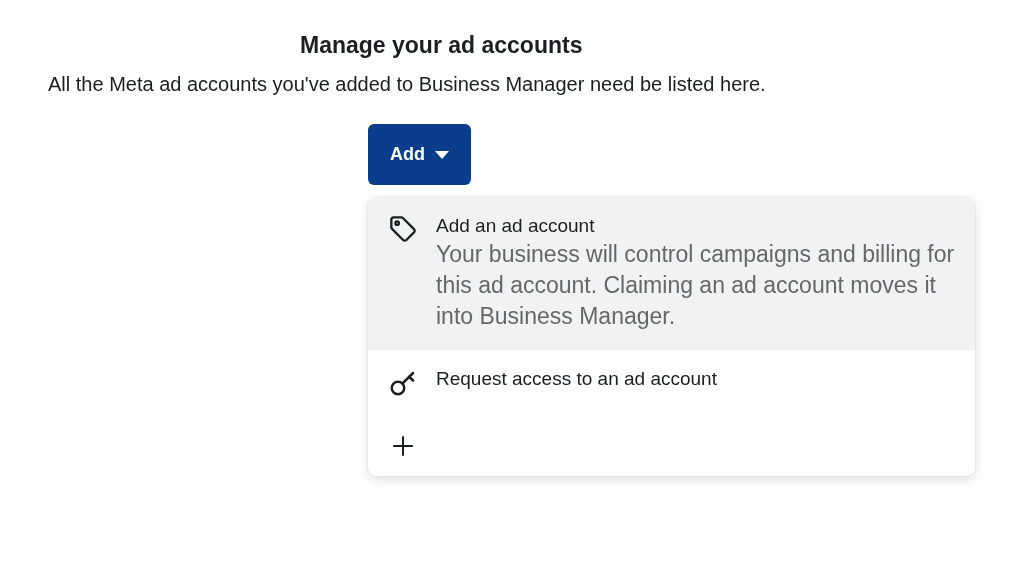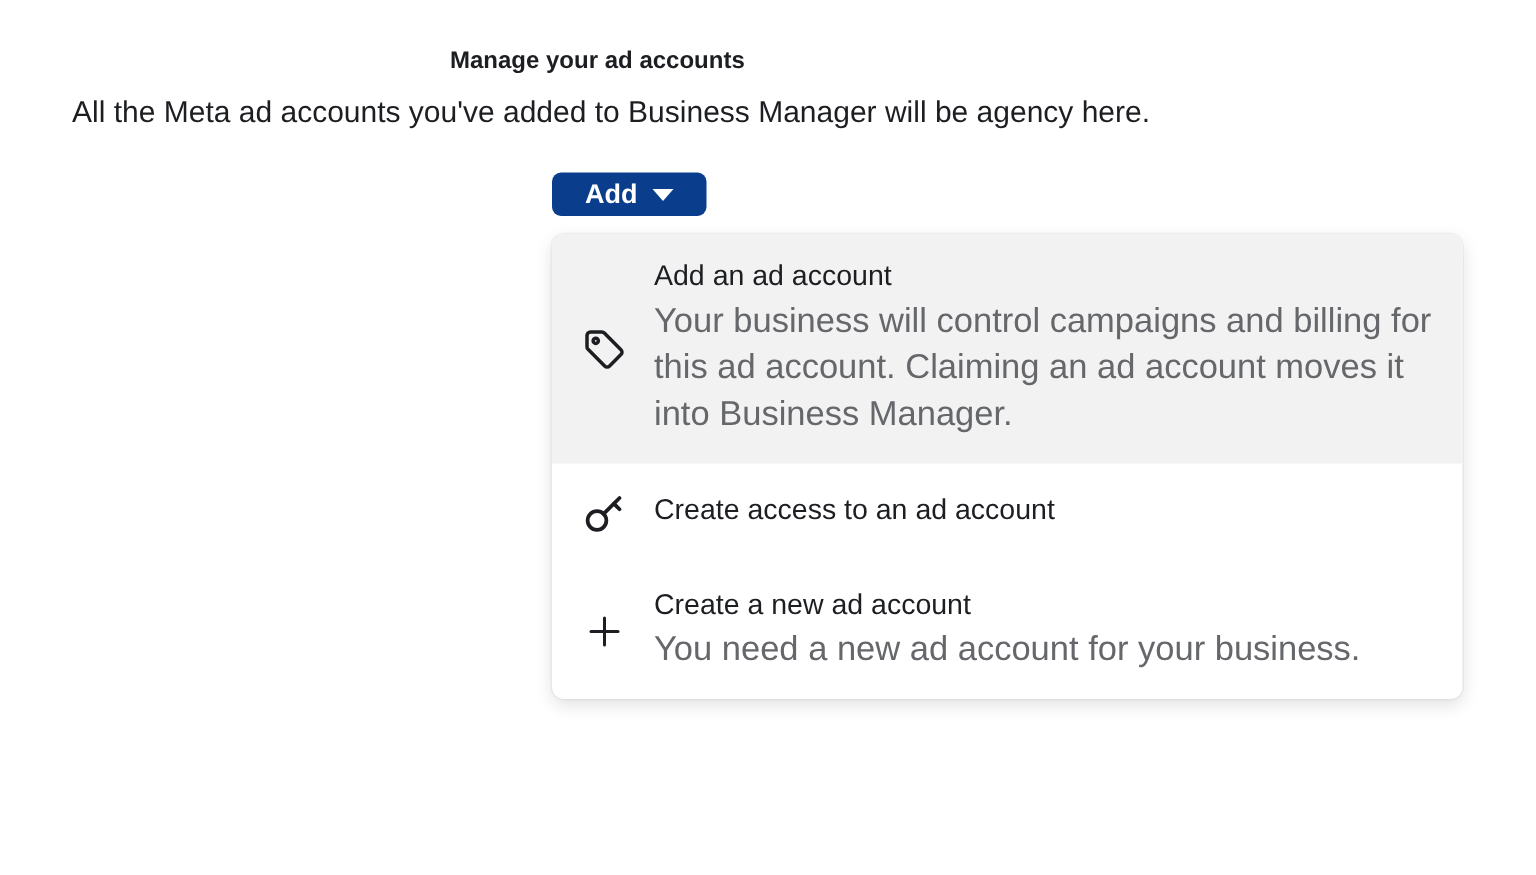--- a/index.html
+++ b/index.html
@@ -8,42 +8,42 @@
       box-sizing: border-box;
     }
     body {
       font-family: -apple-system, BlinkMacSystemFont, "Segoe UI", Helvetica, Arial, sans-serif;
       background: #ffffff;
       width: 1024px;
       height: 583px;
       padding: 32px 48px;
     }
     .page-title {
-      font-size: 16px;
+      font-size: 23px;
       font-weight: 700;
       color: #1c1e21;
       margin-left: 252px;
       margin-bottom: 14px;
     }
     .page-subtitle {
       font-size: 20px;
       color: #1c1e21;
       margin-bottom: 28px;
     }
     .add-section {
       margin-left: 320px;
     }
     .add-button {
       display: inline-flex;
       align-items: center;
       background: #0a3e8c;
       color: #ffffff;
       border: none;
       border-radius: 6px;
-      padding: 4px 22px;
+      padding: 20px 22px;
       font-size: 18px;
       font-weight: 700;
       cursor: pointer;
       gap: 10px;
     }
     .caret-down {
       width: 0;
       height: 0;
       border-left: 7px solid transparent;
       border-right: 7px solid transparent;
@@ -52,21 +52,21 @@
     .dropdown-panel {
       margin-top: 12px;
       width: 607px;
       background: #ffffff;
       border-radius: 8px;
       box-shadow: 0 4px 12px rgba(0,0,0,0.12), 0 0 0 1px rgba(0,0,0,0.04);
       overflow: hidden;
     }
     .menu-item {
       display: flex;
-      align-items: center;
+      align-items: flex-start;
       padding: 18px 20px 18px 20px;
       gap: 18px;
       cursor: pointer;
     }
     .menu-item.highlighted {
       background: #f2f2f2;
     }
     .menu-icon {
       flex-shrink: 0;
       width: 30px;
@@ -86,21 +86,21 @@
     .menu-desc {
       font-size: 23px;
       color: #65676b;
       line-height: 1.35;
     }
   </style>
 </head>
 <body>
 
 <h1 class="page-title">Manage your ad accounts</h1>
-<p class="page-subtitle">All the Meta ad accounts you've added to Business Manager will be agency here.</p>
+<p class="page-subtitle">All the Meta ad accounts you've added to Business Manager need be listed here.</p>
 
 <div class="add-section">
 
   <button class="add-button">
     <span>Add</span>
     <span class="caret-down"></span>
   </button>
 
   <div class="dropdown-panel">
 
@@ -119,32 +119,28 @@
 
     <div class="menu-item">
       <div class="menu-icon">
         <svg width="30" height="30" viewBox="0 0 24 24" fill="none" stroke="#1c1e21" stroke-width="2" stroke-linecap="round" stroke-linejoin="round">
           <circle cx="8" cy="16" r="5"></circle>
           <path d="M11.5 12.5 L20 4"></path>
           <path d="M17 7 L20 10"></path>
         </svg>
       </div>
       <div class="menu-text">
-        <div class="menu-title">Create access to an ad account</div>
+        <div class="menu-title">Request access to an ad account</div>
       </div>
     </div>
 
     <div class="menu-item">
       <div class="menu-icon">
         <svg width="24" height="24" viewBox="0 0 24 24" fill="none" stroke="#1c1e21" stroke-width="2" stroke-linecap="round" stroke-linejoin="round">
           <line x1="12" y1="3" x2="12" y2="21"></line>
           <line x1="3" y1="12" x2="21" y2="12"></line>
         </svg>
       </div>
-      <div class="menu-text">
-        <div class="menu-title">Create a new ad account</div>
-        <div class="menu-desc">You need a new ad account for your business.</div>
-      </div>
     </div>
 
   </div>
 
 </div>
 
 </body></html>

